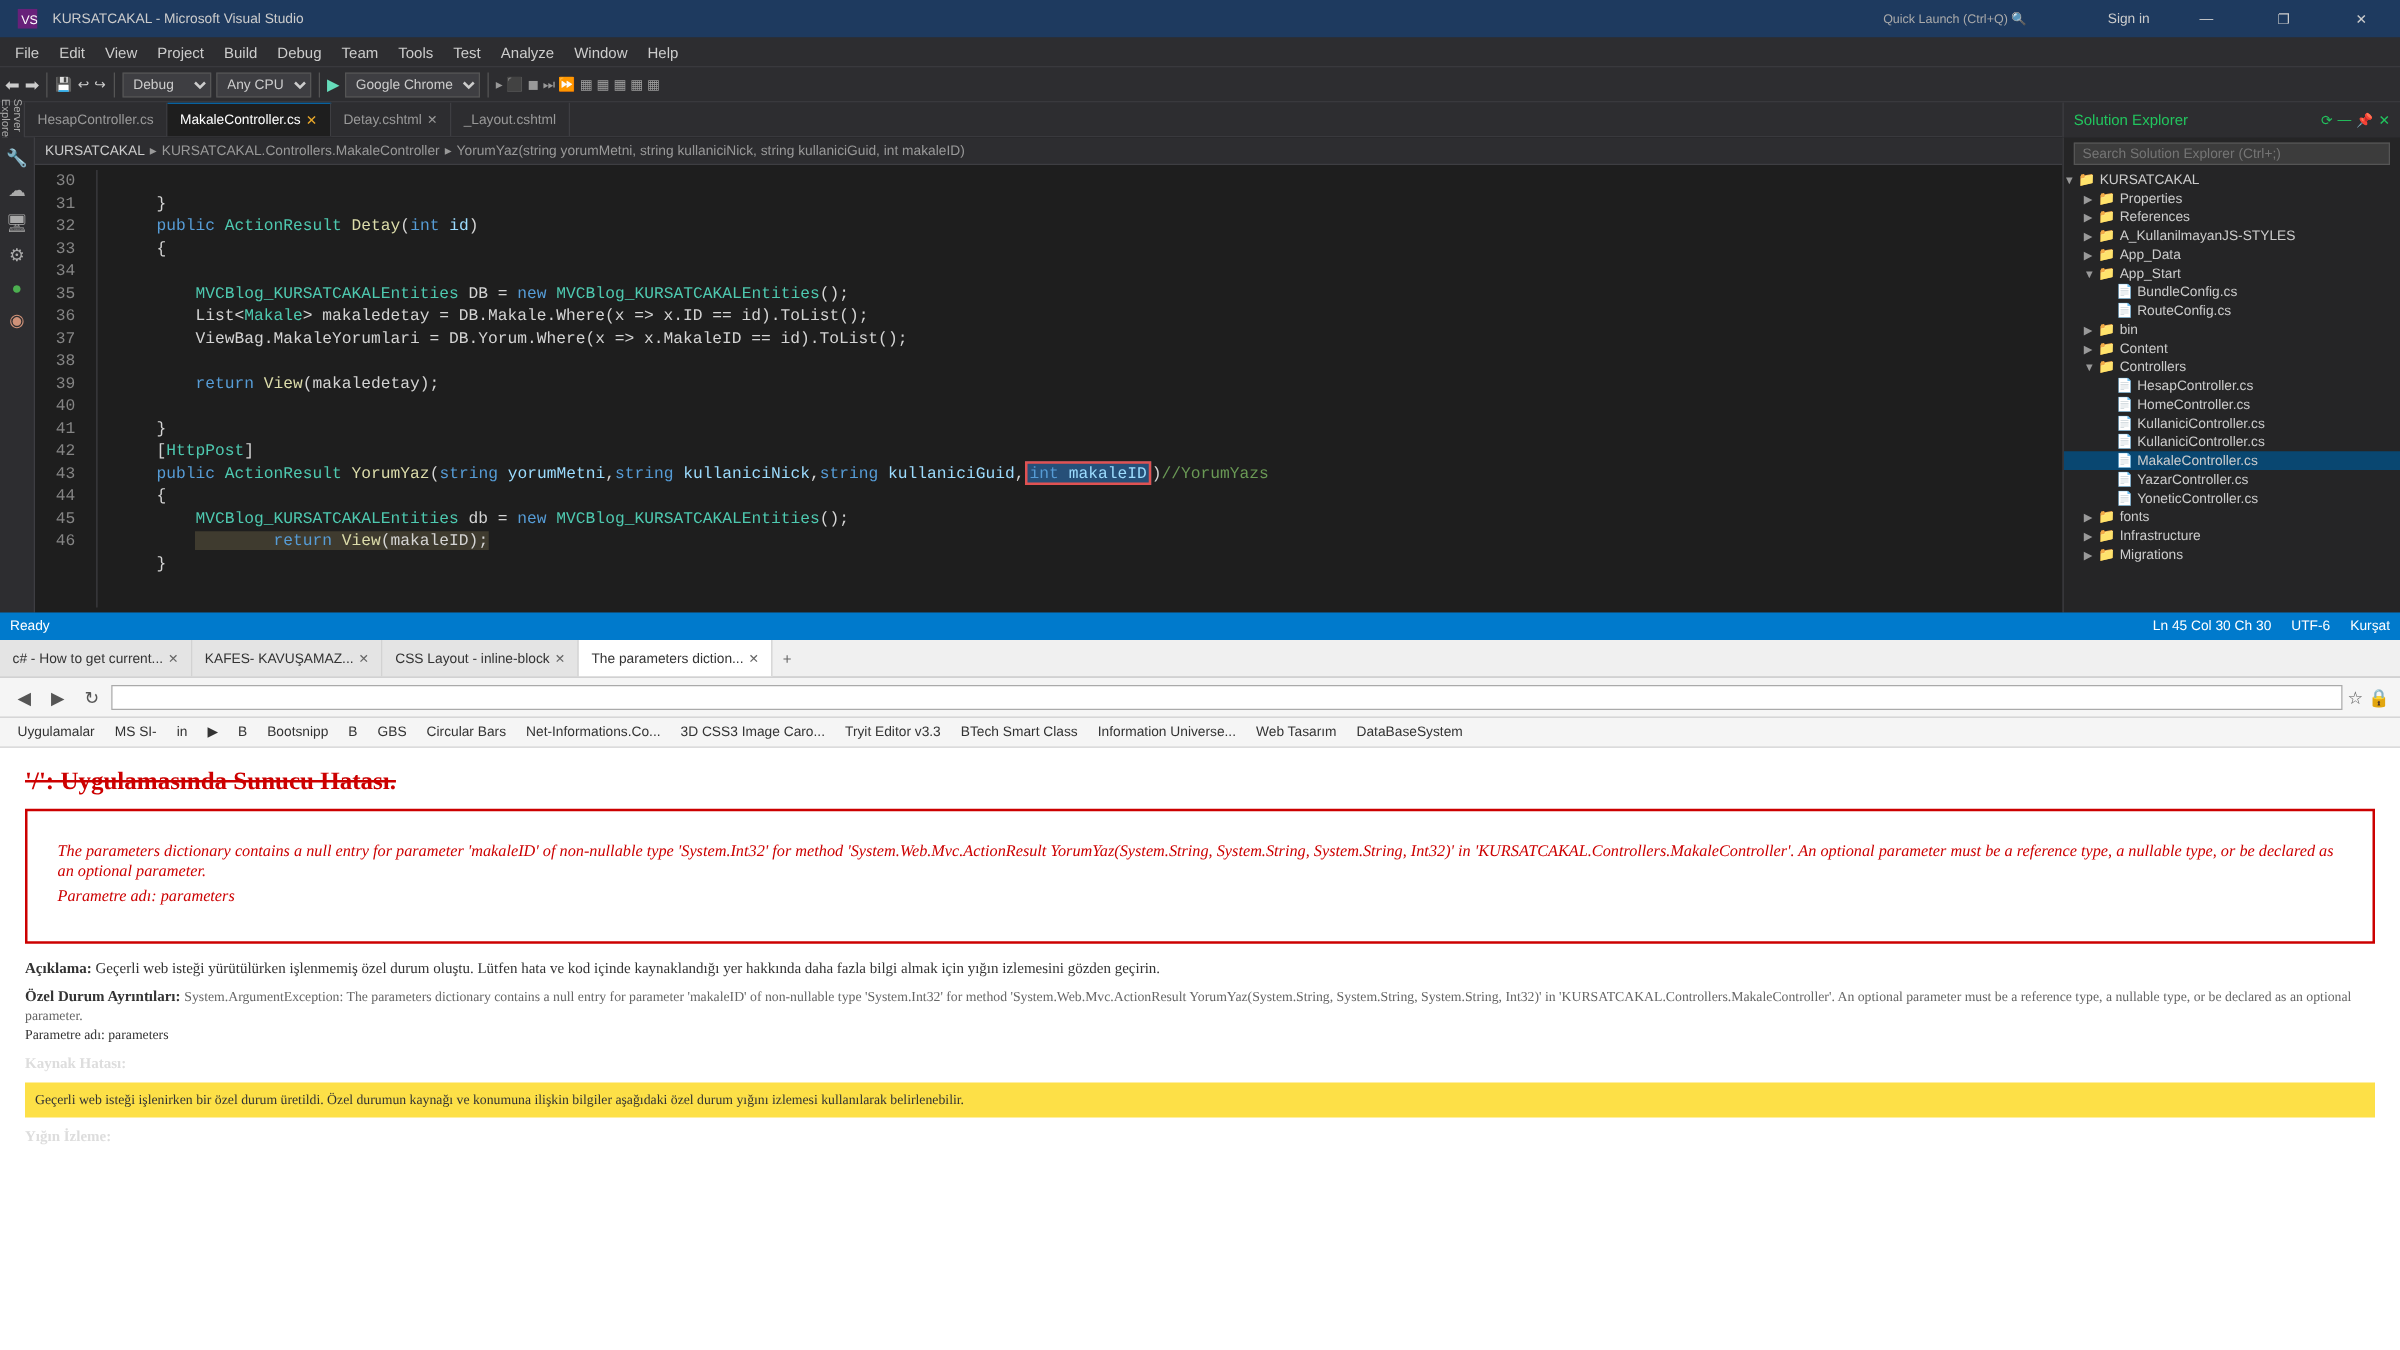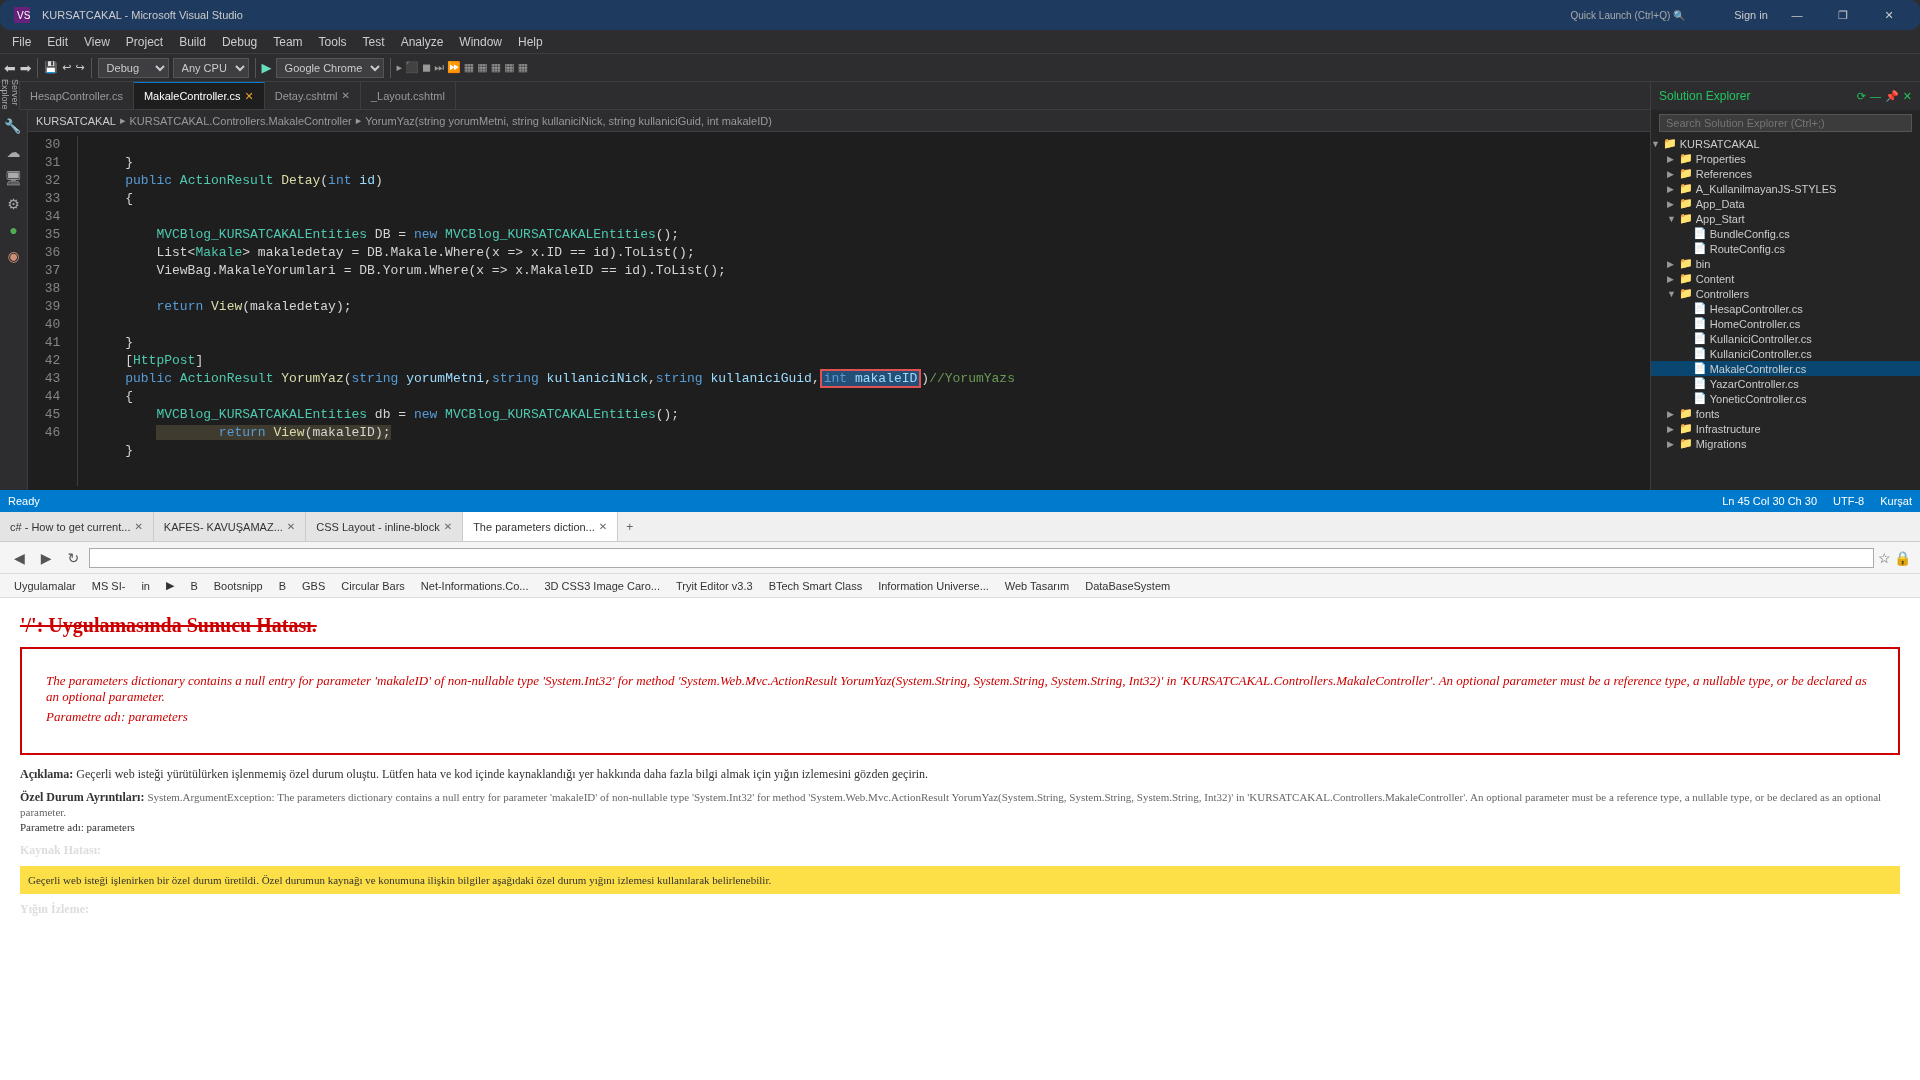--- a/index.html
+++ b/index.html
@@ -1,24 +1,24 @@
 <!DOCTYPE html>
 <html><head>
   <meta charset="utf-8">
   <style>
     * { margin: 0; padding: 0; box-sizing: border-box; }
     body { font-family: 'Segoe UI', sans-serif; font-size: 12px; background: #2d2d30; color: #ddd; overflow: hidden; width: 1920px; height: 1080px; }
 
     
     #titlebar {
       display: flex; align-items: center; background: #1e3a5f; height: 30px; padding: 0 8px;
-      color: #ccc; font-size: 11px; user-select: none; border-radius: 10px;
+      color: #ccc; font-size: 11px; user-select: none;
     }
     #titlebar .win-icon { width: 28px; height: 28px; margin-right: 6px; display: flex; align-items: center; justify-content: center; }
-    #titlebar .win-controls { display: flex; gap: 0; margin-left: auto; }
+    #titlebar .win-controls { display: flex; gap: 16px; margin-left: auto; }
     #titlebar .win-controls span { width: 46px; height: 30px; display: flex; align-items: center; justify-content: center; cursor: pointer; font-size: 11px; }
 
     
     #menubar {
       display: flex; align-items: center; background: #2d2d30; height: 24px; padding: 0 4px;
       color: #ccc; font-size: 12px; border-bottom: 1px solid #3e3e42;
     }
     #menubar span { padding: 2px 8px; cursor: pointer; }
 
     
@@ -433,21 +433,21 @@
               <span class="label">Migrations</span>
           </div>
         </div>
       </div>
     </div>
 
     <div id="statusbar">
       <span>Ready</span>
       <div class="right">
         <span>Ln 45   Col 30   Ch 30</span>
-        <span>UTF-8</span>
+        <span>UTF-6</span>
         <span>Kurşat</span>
       </div>
     </div>
   </div>
 
   <div id="vs-bottom">
 
     <div id="browser-tabs">
       <div class="browser-tab">
         <span>c# - How to get current...</span>

